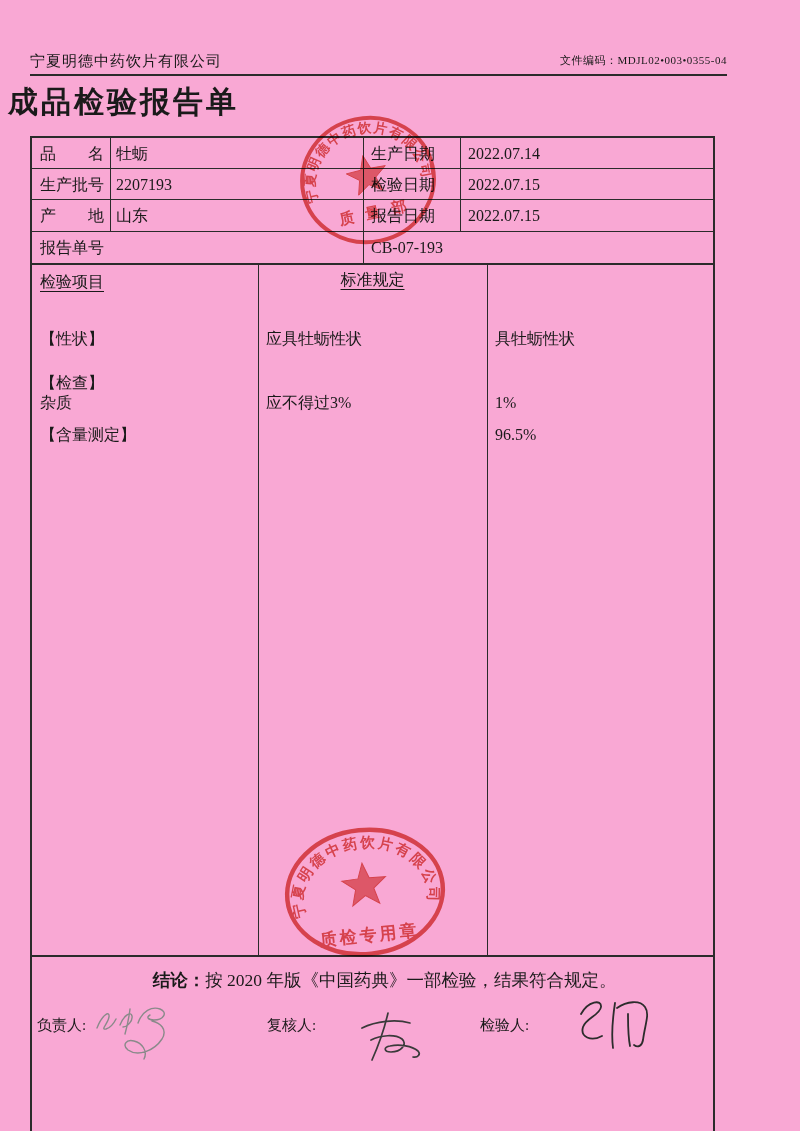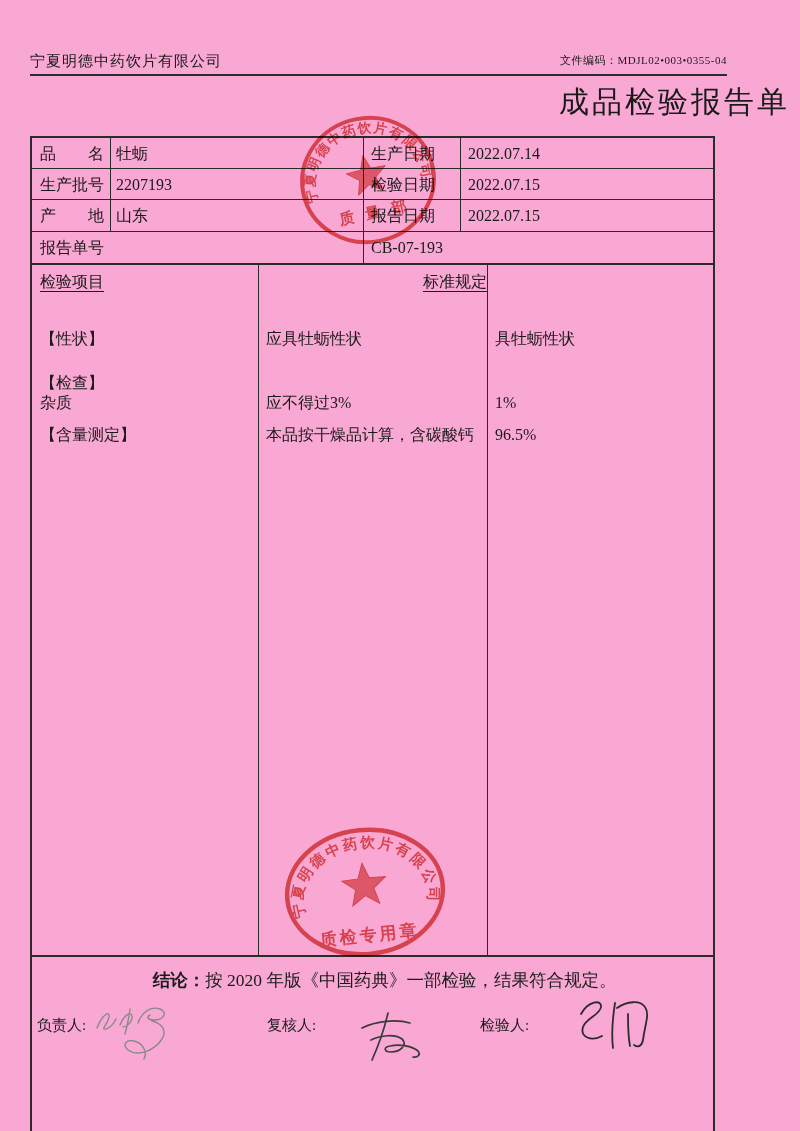--- a/index.html
+++ b/index.html
@@ -18,36 +18,36 @@
     width:800px;height:1131px;
     background:#f9a8d4;
     overflow:hidden;
   }
   .abs{position:absolute;}
   
   .company{left:30px;top:52px;font-size:15px;letter-spacing:1px;}
   .doccode{right:73px;top:53px;font-size:11px;letter-spacing:.5px;font-family:Liberation Serif, serif;}
   .header-rule{left:30px;top:74px;width:697px;height:2px;background:var(--line);}
   .title{
-    left:0;top:82px;width:790px;text-align:right;
-    font-size:30px;font-weight:normal;letter-spacing:3px;
+    left:8px;top:82px;width:790px;text-align:left;
+    font-size:30px;font-weight:bold;letter-spacing:3px;
   }
   
   .table{
     left:30px;top:136px;width:685px;height:1000px;
     border:2px solid var(--line);
   }
   .hline{position:absolute;left:0;right:0;height:1px;background:var(--line);}
   .hline.thick{height:2px;}
   .vline{position:absolute;width:1px;background:var(--line);}
   .cell{
     position:absolute;font-size:16px;line-height:31px;white-space:nowrap;
   }
   .colhead{font-size:16px;text-decoration:underline;text-underline-offset:4px;}
-  .center-col{text-align:right;}
+  .center-col{text-align:center;font-family:Liberation Mono, monospace;}
   .conclusion{
     position:absolute;left:0;right:0;top:819px;height:46px;
     line-height:46px;text-align:center;font-size:17.5px;white-space:nowrap;
   }
   .conclusion .b{font-weight:bold;margin-left:24px;}
   
   .stamp{mix-blend-mode:multiply;opacity:.85;}
   .stamp text{fill:var(--stamp-red);}
   .stamp .ring-text{font-size:13.5px;letter-spacing:1.5px;font-weight:bold;}
   .stamp .caption{font-weight:bold;}
@@ -104,21 +104,20 @@
     <div class="cell" style="left:234px;top:185px">应具牡蛎性状</div>
     <div class="cell" style="left:463px;top:185px">具牡蛎性状</div>
 
     <div class="cell" style="left:8px;top:229px">【检查】</div>
 
     <div class="cell" style="left:8px;top:249px">杂质</div>
     <div class="cell" style="left:234px;top:249px">应不得过3%</div>
     <div class="cell" style="left:463px;top:249px">1%</div>
 
     <div class="cell" style="left:8px;top:281px">【含量测定】</div>
-    <div class="cell" style="left:234px;top:281px">本品按干燥品计算，含碳酸钙</div>
     <div class="cell" style="left:463px;top:281px">96.5%</div>
 
     <div class="conclusion">
       <span class="b">结论：</span><span>按 2020 年版《中国药典》一部检验，结果符合规定。</span>
     </div>
   </div>
 
   <svg class="abs stamp" style="left:296px;top:112px;transform:rotate(-12deg)" width="144" height="136" viewBox="0 0 144 136">
     <ellipse cx="72" cy="68" rx="66" ry="62" fill="none" stroke="var(--stamp-red)" stroke-width="4"></ellipse>
     <path id="arcTop" d="M20,84 A54,50 0 1 1 124,84" fill="none"></path>

